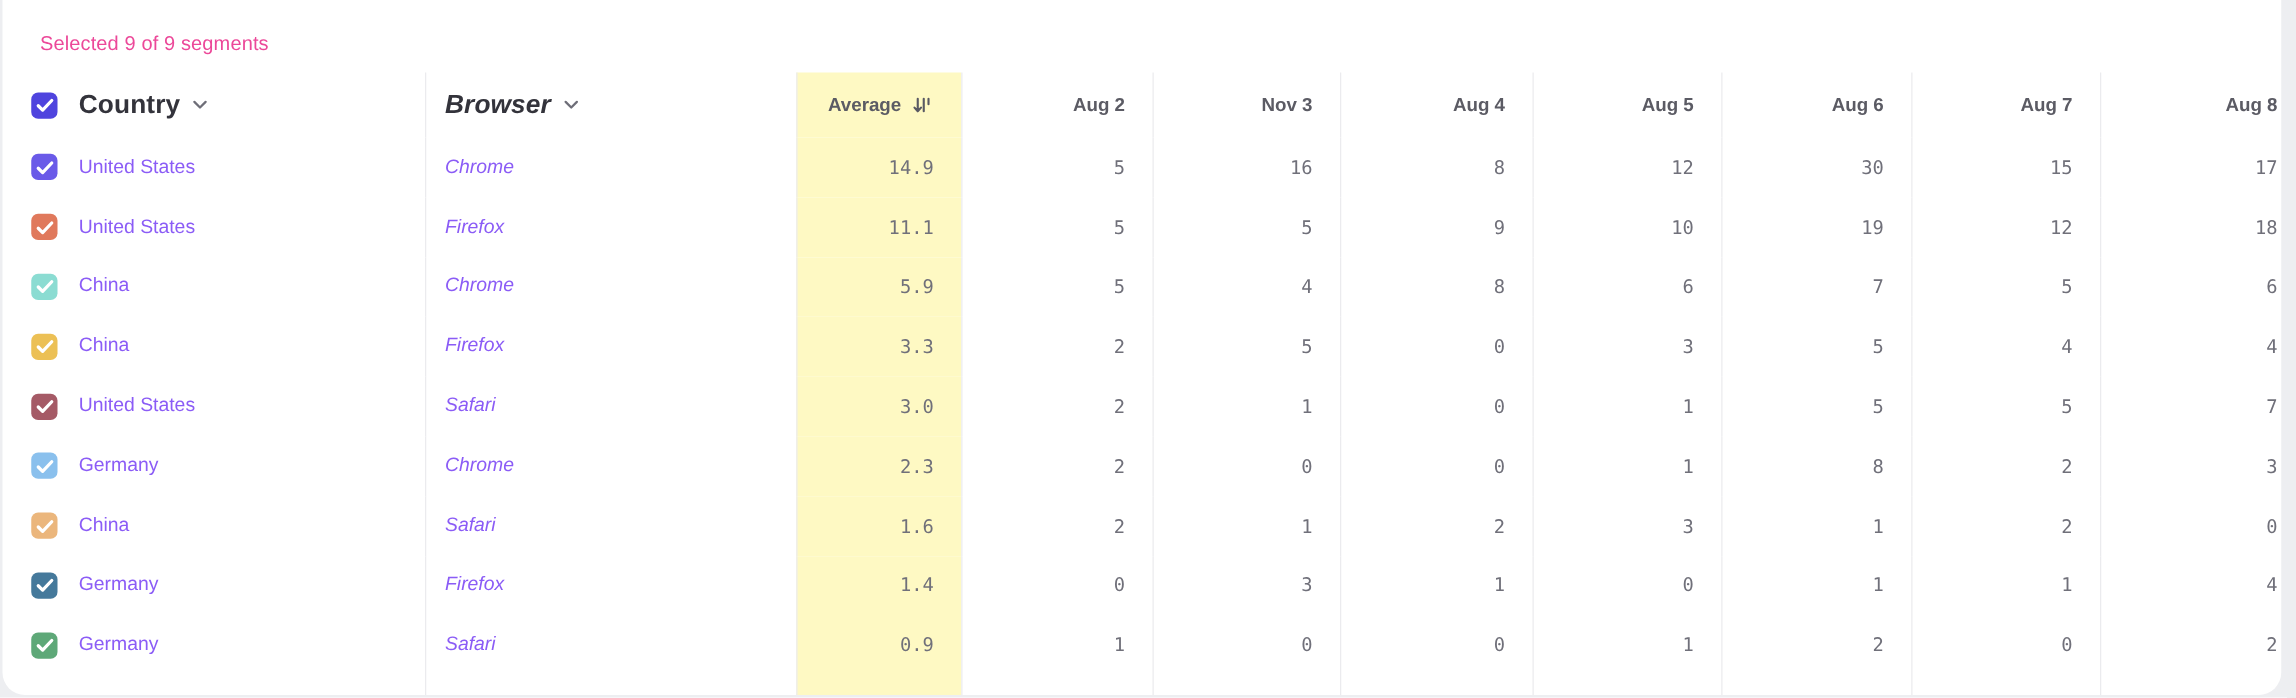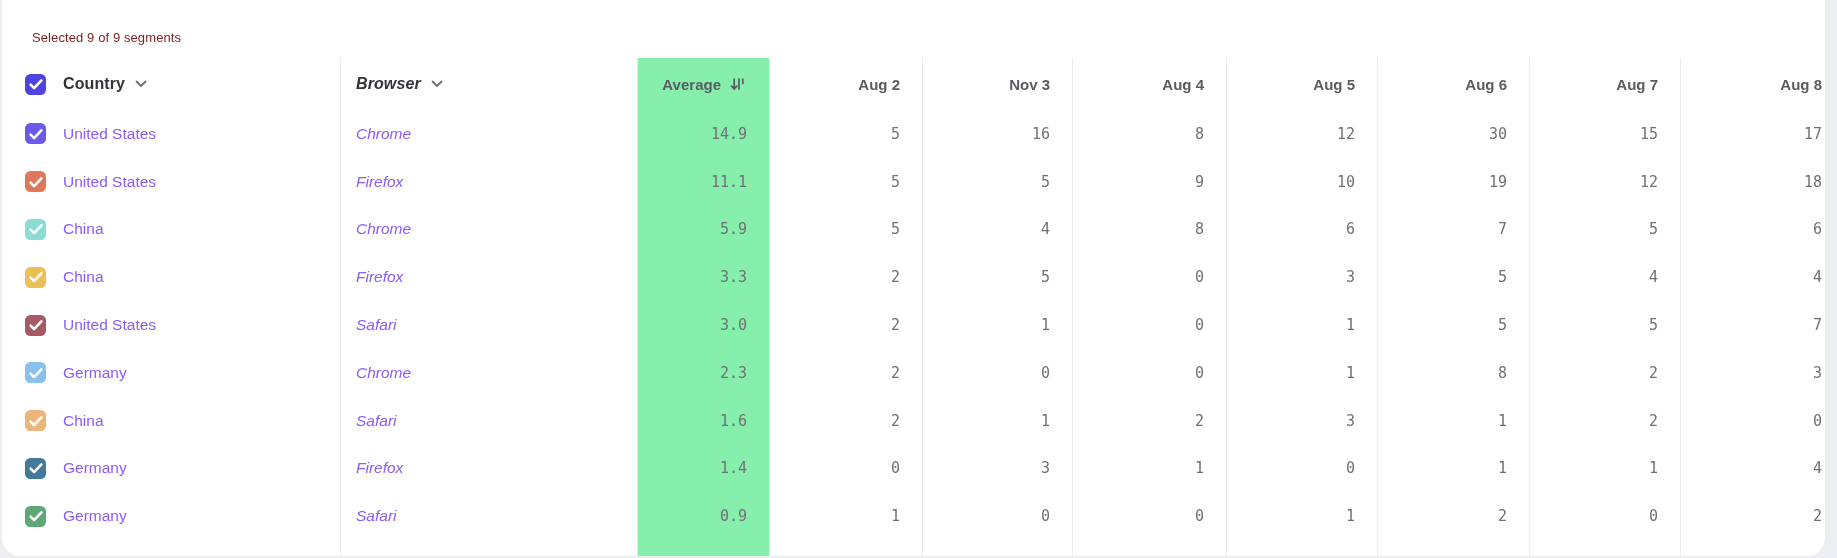--- a/index.html
+++ b/index.html
@@ -20,22 +20,22 @@
     overflow:hidden;
   }
   .title-bar {
     height:76px;
     display:flex;
     align-items:flex-end;
     padding:0 0 13px 30px;
     flex:0 0 auto;
   }
   .title-bar .title {
-    font-size:13px;
-    color:#7f1d1d;
+    font-size:16px;
+    color:#ec4899;
     letter-spacing:.1px;
   }
   .grid-row {
     display:grid;
     grid-template-columns:338px 277px 152px 153px 150px 154px 151px 152px 151px 1fr;
     flex:0 0 auto;
   }
   .grid-row > .cell { border-left:1px solid #ebebee; display:flex; align-items:center; }
   .grid-row > .cell:first-child { border-left:none; }
   .header-row { height:52px; }
@@ -44,23 +44,23 @@
   .c-country { padding-left:23px; }
   .c-browser { padding-left:15px;font-style:italic; }
   .c-num {
     justify-content:flex-end;
     padding-right:22px;
     font-family:"DejaVu Sans Mono", monospace;
     font-size:15px;
     color:#70707a;
   }
   .c-last { padding-right:3px; }
-  .c-avg { background:#86efac;margin-left:20px; }
+  .c-avg { background:#fef9c3;margin-left:20px; }
   .hdr-strong {
-    font-size:16px;
+    font-size:21px;
     font-weight:700;
     color:#33333b;
     letter-spacing:.1px;
   }
   .hdr-gray {
     font-family:"Liberation Sans", sans-serif;
     font-size:15px;
     font-weight:700;
     color:#5b5b64;
   }

